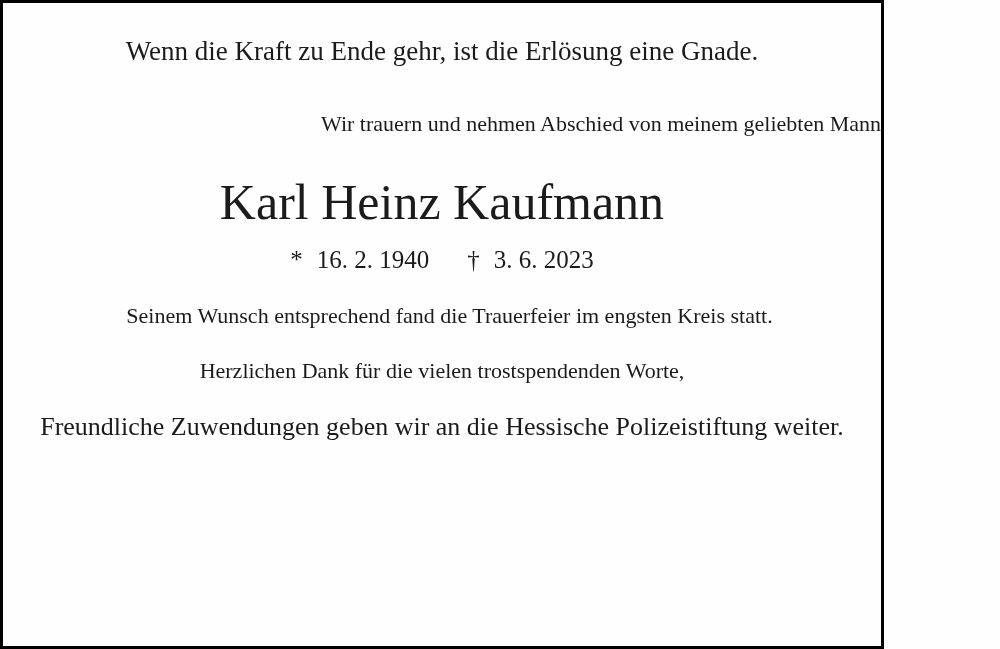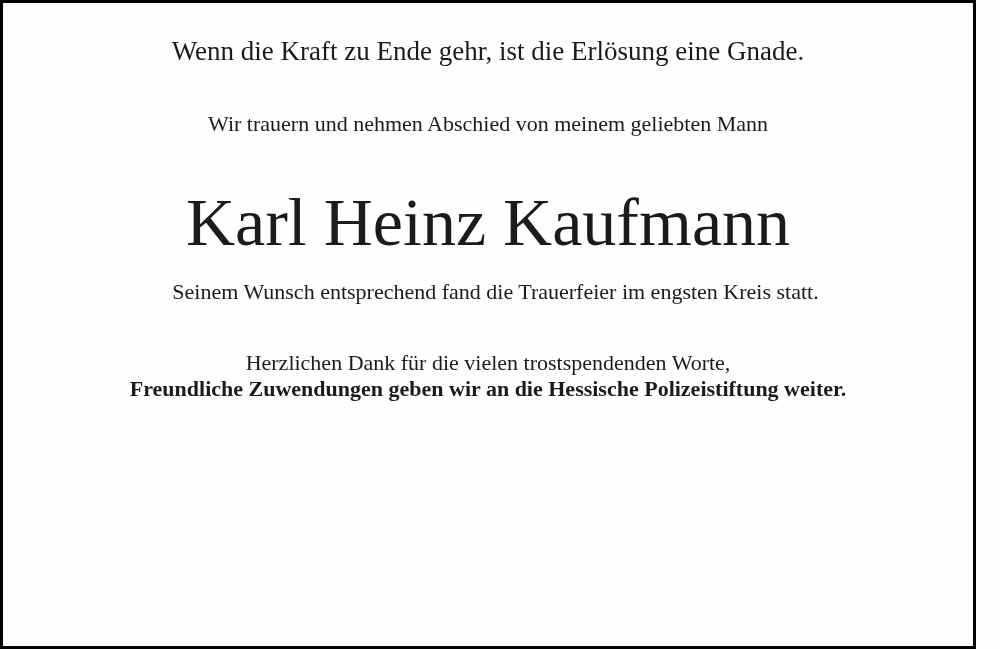--- a/index.html
+++ b/index.html
@@ -10,39 +10,40 @@
   * { margin: 0; padding: 0; box-sizing: border-box; }
   html, body {
     width: 1000px;
     height: 649px;
     background: var(--bg-color);
     font-family: "Liberation Serif", "DejaVu Serif", serif;
     color: var(--text-color);
     overflow: hidden;
   }
   .notice {
-    width: 976px;
+    width: 884px;
     height: 649px;
     border: 3px solid var(--border-color);
     background: var(--bg-color);
     text-align: center;
   }
   .epigraph {
     margin-top: 33px;
     font-size: 27px;
     line-height: 30px;
   }
   .intro {
     margin-top: 45px;
     font-size: 22px;
     line-height: 26px;
+    text-align: right;
   }
   .deceased-name {
-    margin-top: 56px;
-    font-size: 68px;
+    margin-top: 36px;
+    font-size: 50px;
     line-height: 58px;
     font-weight: normal;
   }
   .dates {
     margin-top: 14px;
     font-size: 25px;
     line-height: 30px;
   }
   .dates .symbol {
     display: inline-block;
@@ -63,42 +64,44 @@
     line-height: 28px;
     font-weight: bold;
   }
   .funeral-note {
     margin-top: 28px;
     font-size: 22px;
     line-height: 26px;
     margin-left: 15px;
   }
   .thanks {
-    margin-top: 44px;
+    margin-top: 28px;
     font-size: 22px;
     line-height: 27px;
   }
   .donation-note {
-    margin-top: 0;
-    font-size: 22px;
+    margin-top: 30px;
+    font-size: 26px;
     line-height: 26px;
-    font-weight: bold;
   }
 </style>
 </head>
 <body>
 
 <div class="notice">
 
   <div class="epigraph">Wenn die Kraft zu Ende gehr, ist die Erlösung eine Gnade.</div>
 
   <div class="intro">Wir trauern und nehmen Abschied von meinem geliebten Mann</div>
 
   <div class="deceased-name">Karl Heinz Kaufmann</div>
 
+  <div class="dates">
+    <span class="birth-group"><span class="symbol">*</span><span>16. 2. 1940</span></span><span class="death-group"><span class="symbol">†</span><span>3. 6. 2023</span></span>
+  </div>
 
 
 
   <div class="funeral-note">Seinem Wunsch entsprechend fand die Trauerfeier im engsten Kreis statt.</div>
 
   <div class="thanks">
     <div>Herzlichen Dank für die vielen trostspendenden Worte,</div>
   </div>
 
   <div class="donation-note">Freundliche Zuwendungen geben wir an die Hessische Polizeistiftung weiter.</div>

